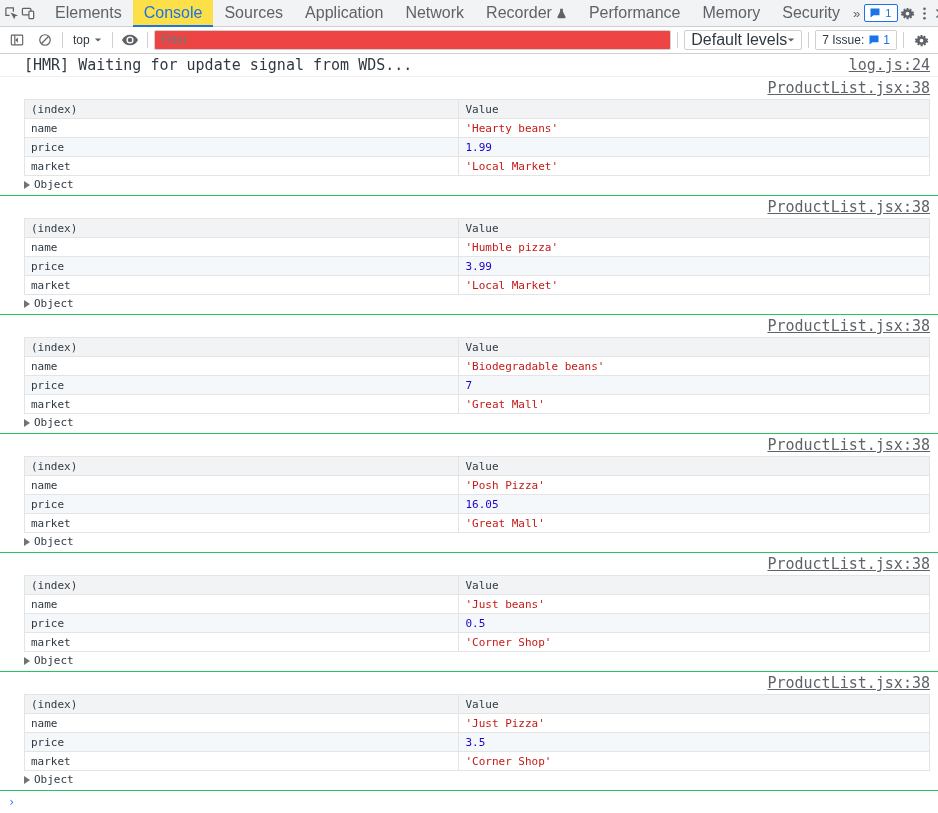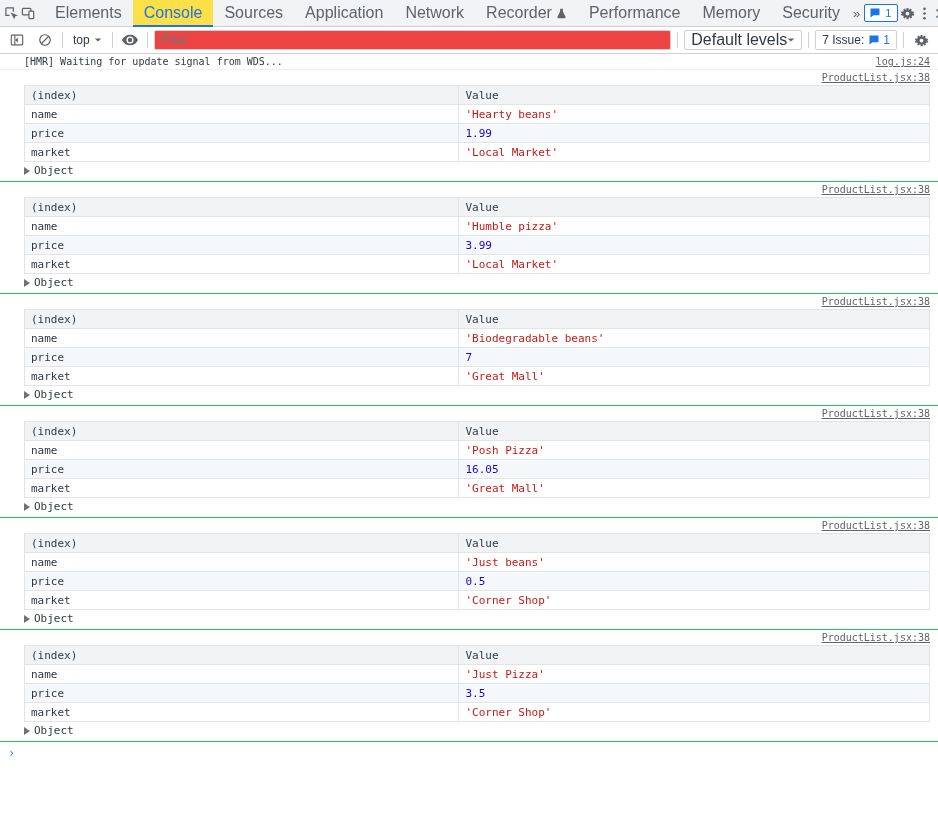--- a/index.html
+++ b/index.html
@@ -5,21 +5,21 @@
   * { box-sizing: border-box; margin: 0; padding: 0; }
   body {
     width: 938px;
     height: 813px;
     font-family: "Helvetica Neue", Arial, sans-serif;
     font-size: 12px;
     color: #303942;
     background: #fff;
     overflow: hidden;
   }
-  .mono { font-family: Menlo, Consolas, monospace; font-size: 10px; }
+  .mono { font-family: Menlo, Consolas, monospace; font-size: 15px; }
 
   
   .tabstrip {
     height: 27px;
     display: flex;
     align-items: center;
     border-bottom: 1px solid #d0d0d0;
     background: #f1f3f4;
     padding: 0 4px;
     gap: 2px;

